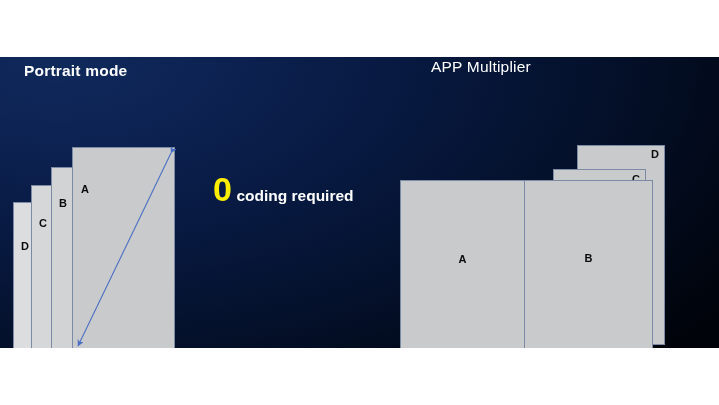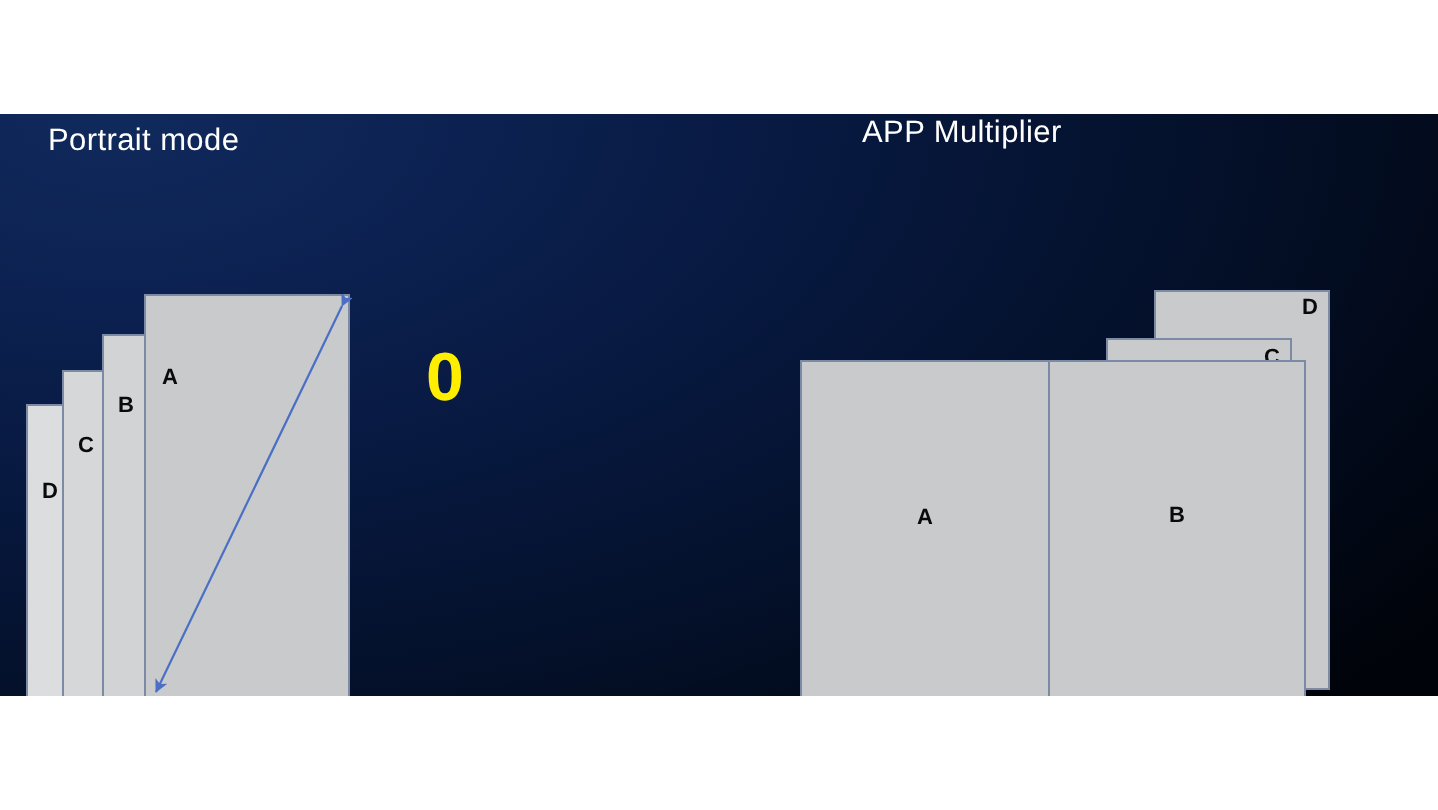--- a/index.html
+++ b/index.html
@@ -42,21 +42,21 @@
 
   
   .section-title {
     position: absolute;
     color: #ffffff;
     font-size: 15.5px;
     font-weight: 400;
     letter-spacing: 0.2px;
     white-space: nowrap;
   }
-  #title-left  { left: 24px;  top: 5px; }
+  #title-left  { left: 24px;  top: 5px; font-weight: bold; }
   #title-right { left: 431px; top: 1px; }
 
   
   .card {
     position: absolute;
     background: #c9cacb;
     border: 1px solid #7d8aa6;
     box-sizing: border-box;
   }
   .card > .card-label {
@@ -157,20 +157,21 @@
         </marker>
         <marker id="ah-start" markerWidth="7" markerHeight="7" refX="5.6" refY="3" orient="auto">
           <path d="M0,0 L6,3 L0,6 L1.6,3 z" fill="#4a6fc4"></path>
         </marker>
       </defs>
       <line x1="99" y1="6" x2="6" y2="199" stroke="#4a6fc4" stroke-width="1.1" marker-start="url(#ah-start)" marker-end="url(#ah-end)"></line>
     </svg>
 
     <div id="callout">
       <span id="callout-zero">0</span>
+      <span id="callout-text">coding required</span>
     </div>
 
     <div class="section-title" id="title-right">APP Multiplier</div>
 
     <div class="card" id="right-card-d">
       <span class="card-label">D</span>
     </div>
 
     <div class="card" id="right-card-c">
       <span class="card-label">C</span>

